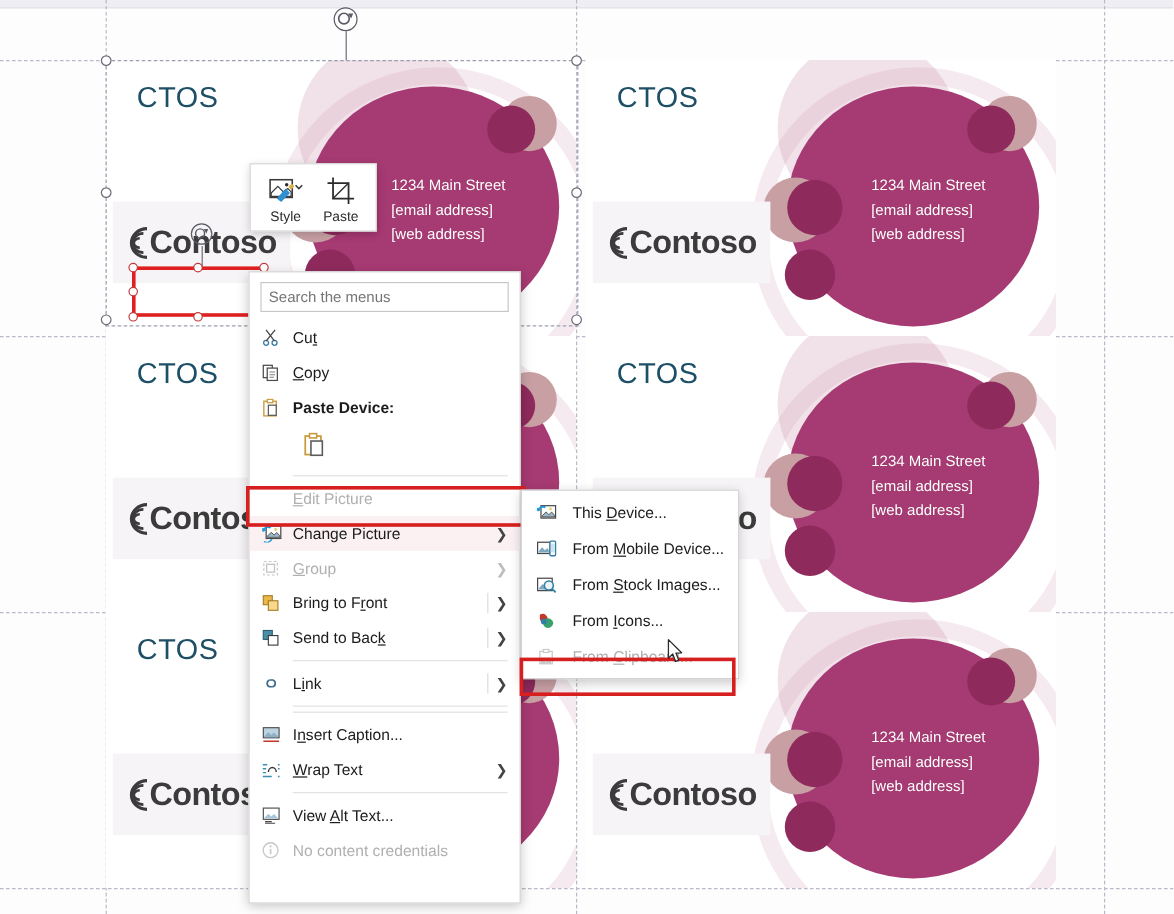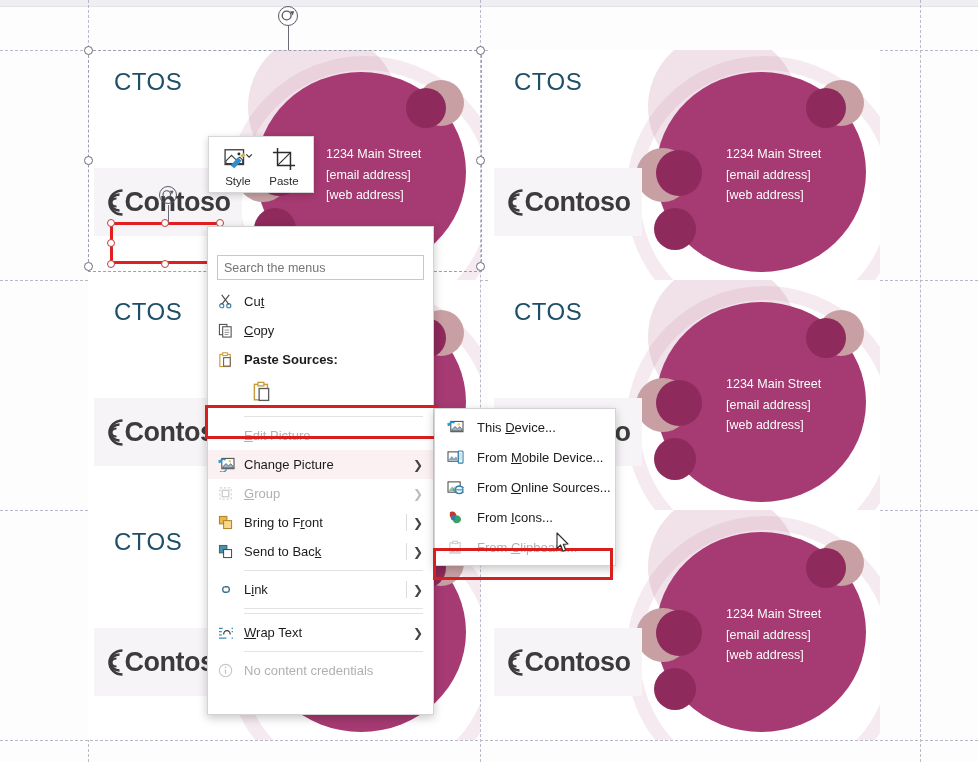--- a/index.html
+++ b/index.html
@@ -85,21 +85,21 @@
   .mb-btn .lbl{font-size:11.5px;color:#2b2b2b;margin-top:3px;}
   .mb-ic{height:26px;display:flex;align-items:center;justify-content:center;}
 
   
   .ctx{
     position:absolute;background:#ffffff;
     border:1px solid #d3d3d3;
     box-shadow:0 3px 9px rgba(0,0,0,.22);
     padding:0;
   }
-  .ctx-search{padding:8px 9px 7px 9px;margin-top:20px;}
+  .ctx-search{padding:8px 9px 7px 9px;}
   .ctx-search input{
     width:100%;box-sizing:border-box;height:25px;
     border:1px solid #c8c8c8;background:#fff;outline:none;
     font-size:12.5px;color:#6b6b6b;padding:0 6px;
     font-family:"Liberation Sans", sans-serif;
   }
   .mi{
     position:relative;display:flex;align-items:center;
     height:29px;padding:0 10px 0 10px;cursor:default;font-size:13px;color:#1c1c1c;
     white-space:nowrap;
@@ -419,21 +419,21 @@
     </div>
 
     <div class="mi bold">
       <span class="ic">
         <svg width="15" height="16" viewBox="0 0 16 17">
           <rect x="2" y="2.5" width="11" height="13" fill="#fff" stroke="#c89a3a" stroke-width="1.2"></rect>
           <rect x="5" y="0.8" width="5" height="3" fill="#fff" stroke="#c89a3a" stroke-width="1.1"></rect>
           <rect x="6" y="6" width="7" height="9" fill="#fff" stroke="#5a5a5a" stroke-width="1.1"></rect>
         </svg>
       </span>
-      <span class="tx">Paste Sources:</span>
+      <span class="tx">Paste Device:</span>
     </div>
 
     <div class="paste-row">
       <span>
         <svg width="19" height="21" viewBox="0 0 16 17">
           <rect x="2" y="2.5" width="11" height="13" fill="#fff" stroke="#c89a3a" stroke-width="1.2"></rect>
           <rect x="5" y="0.8" width="5" height="3" fill="#fff" stroke="#c89a3a" stroke-width="1.1"></rect>
           <rect x="6" y="6" width="8" height="10" fill="#fff" stroke="#5a5a5a" stroke-width="1.1"></rect>
         </svg>
       </span>
@@ -508,35 +508,55 @@
       <span class="tx">L<u>i</u>nk</span>
       <span class="sep-bar"></span>
       <span class="arrow">❯</span>
     </div>
 
     <div class="ctx-sep"></div>
 
 
     <div class="ctx-sep"></div>
 
+    <div class="mi">
+      <span class="ic">
+        <svg width="16" height="15" viewBox="0 0 17 16">
+          <rect x="1.5" y="1.5" width="14" height="9" fill="#bcd3e2" stroke="#4a4a4a" stroke-width="1"></rect>
+          <path d="M2.5 9 L6 5.5 L8.5 8 L11 5.8 L14.5 9.2 L14.5 10 L2.5 10 Z" fill="#8fb0c6"></path>
+          <path d="M1.5 13.5 H15.5" stroke="#c0392b" stroke-width="1.3"></path>
+        </svg>
+      </span>
+      <span class="tx">I<u>n</u>sert Caption...</span>
+    </div>
 
     <div class="mi">
       <span class="ic">
         <svg width="16" height="14" viewBox="0 0 17 15">
           <path d="M1 2.5 H5 M1 6 H4 M1 9.5 H4 M1 13 H9" stroke="#3a8fb0" stroke-width="1.3"></path>
           <path d="M6 9 a3.5 4 0 0 1 7 0" fill="none" stroke="#3a3a3a" stroke-width="1.3"></path>
           <path d="M14.5 2.5 H16 M14.5 6 H16 M14.5 13 H16" stroke="#3a8fb0" stroke-width="1.3"></path>
         </svg>
       </span>
       <span class="tx"><u>W</u>rap Text</span>
       <span class="arrow">❯</span>
     </div>
 
     <div class="ctx-sep"></div>
 
+    <div class="mi">
+      <span class="ic">
+        <svg width="16" height="15" viewBox="0 0 17 16">
+          <rect x="1.5" y="1.5" width="14" height="10" fill="#fff" stroke="#4a4a4a" stroke-width="1"></rect>
+          <path d="M2.5 10 L6 6.5 L8.5 9 L11 6.8 L14.5 10.2 L14.5 10.8 L2.5 10.8 Z" fill="#a8c6d8"></path>
+          <path d="M3 13.5 H9 M3 15 H12" stroke="#4a4a4a" stroke-width="1"></path>
+        </svg>
+      </span>
+      <span class="tx">View <u>A</u>lt Text...</span>
+    </div>
 
     <div class="mi disabled">
       <span class="ic">
         <svg width="15" height="15" viewBox="0 0 16 16">
           <circle cx="8" cy="8" r="6.6" fill="none" stroke="#c6c6c6" stroke-width="1.2"></circle>
           <path d="M8 7 V11.5" stroke="#c6c6c6" stroke-width="1.4"></path>
           <circle cx="8" cy="4.6" r="0.9" fill="#c6c6c6"></circle>
         </svg>
       </span>
       <span class="tx">No content credentials</span>
@@ -570,32 +590,32 @@
         <svg width="17" height="15" viewBox="0 0 18 16">
           <rect x="1" y="2" width="11" height="10" fill="#fff" stroke="#4a4a4a" stroke-width="1.1"></rect>
           <path d="M2 10 L5 6.5 L7.5 9 L9.5 7 L11 9 L11 11 L2 11 Z" fill="#7fa9c2"></path>
           <rect x="12" y="1" width="5" height="13" rx="1" fill="#fff" stroke="#2f7fa8" stroke-width="1.2"></rect>
           <path d="M12.8 3 H16.2 V11 H12.8 Z" fill="#cfe3ef"></path>
         </svg>
       </span>
       <span class="tx">From <u>M</u>obile Device...</span>
     </div>
 
-
     <div class="mi">
       <span class="ic">
         <svg width="17" height="15" viewBox="0 0 18 16">
           <rect x="1" y="2" width="13" height="11" fill="#fff" stroke="#4a4a4a" stroke-width="1.1"></rect>
-          <path d="M2 11 L5.5 7 L8 9.5 L10 7.5 L13 10.5 L13 12 L2 12 Z" fill="#8fbf9f"></path>
-          <circle cx="13" cy="10.5" r="4" fill="#eaf3f8" stroke="#2f7fa8" stroke-width="1.3"></circle>
-          <path d="M9 10.5 H17 M13 6.5 a6 4 0 0 1 0 8 a6 4 0 0 1 0 -8" fill="none" stroke="#2f7fa8" stroke-width="1"></path>
-        </svg>
-      </span>
-      <span class="tx">From <u>O</u>nline Sources...</span>
-    </div>
+          <path d="M2 11 L5.5 7 L8 9.5 L10 7.5 L13 10.5 L13 12 L2 12 Z" fill="#7fa9c2"></path>
+          <circle cx="11" cy="8.5" r="4" fill="#eaf3f8" stroke="#2f7fa8" stroke-width="1.4"></circle>
+          <path d="M14 11.5 L17 14.5" stroke="#2f7fa8" stroke-width="1.6"></path>
+        </svg>
+      </span>
+      <span class="tx">From <u>S</u>tock Images...</span>
+    </div>
+
 
     <div class="mi">
       <span class="ic">
         <svg width="17" height="15" viewBox="0 0 18 16">
           <path d="M3 2.5 a4 4 0 0 1 6 1 a4 4 0 0 1 -1 6 a4.5 4.5 0 0 1 -5 -3 Z" fill="#c0392b"></path>
           <path d="M8 6 a5 5 0 0 1 7 4 a5 5 0 0 1 -6 4 a5 5 0 0 1 -3 -5 Z" fill="#3aa06a"></path>
           <circle cx="6.5" cy="8.5" r="2.6" fill="#2f7fa8"></circle>
         </svg>
       </span>
       <span class="tx">From <u>I</u>cons...</span>

